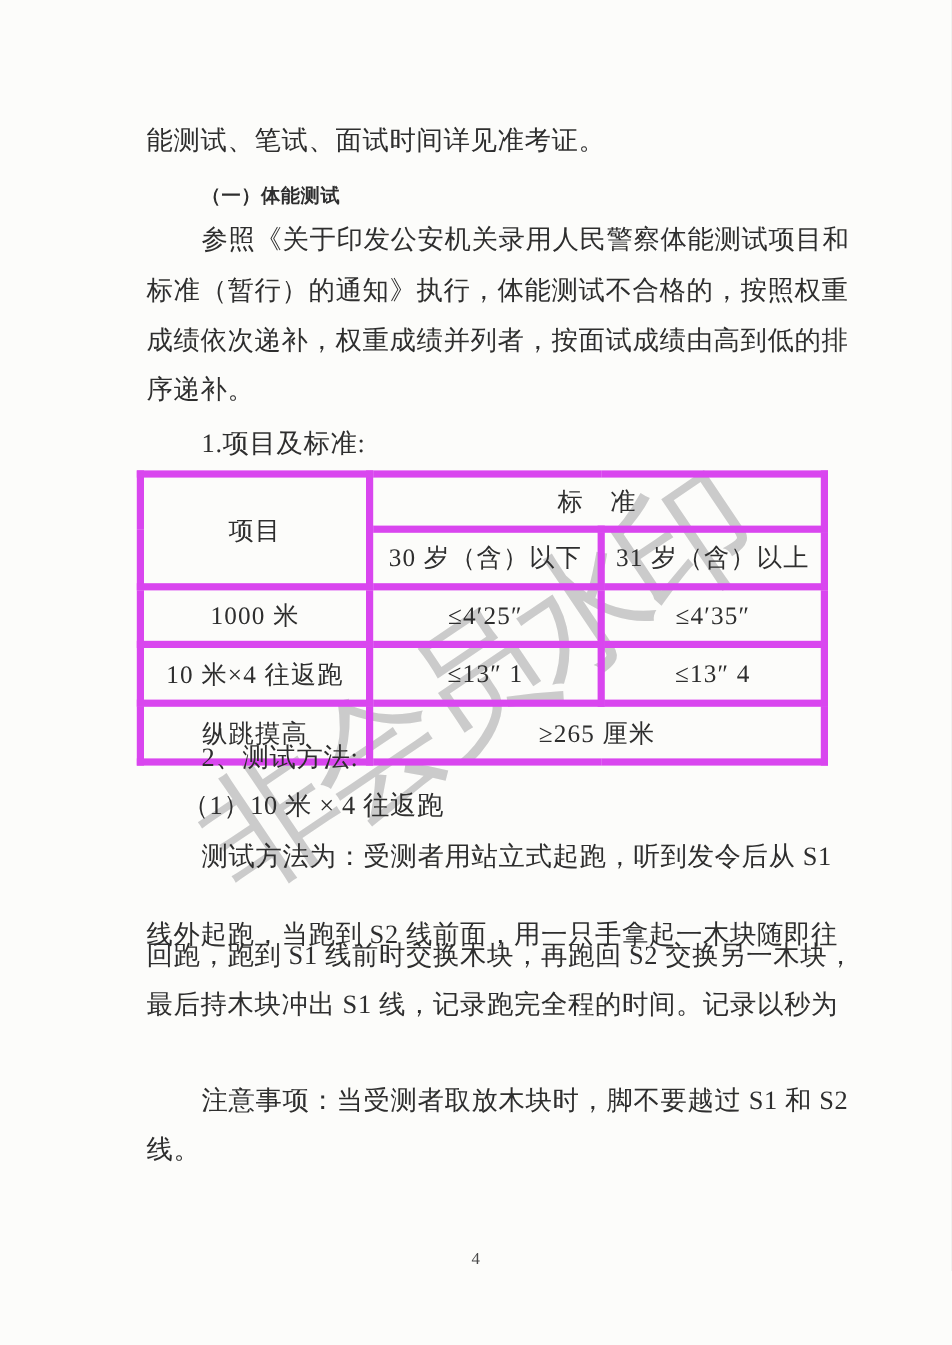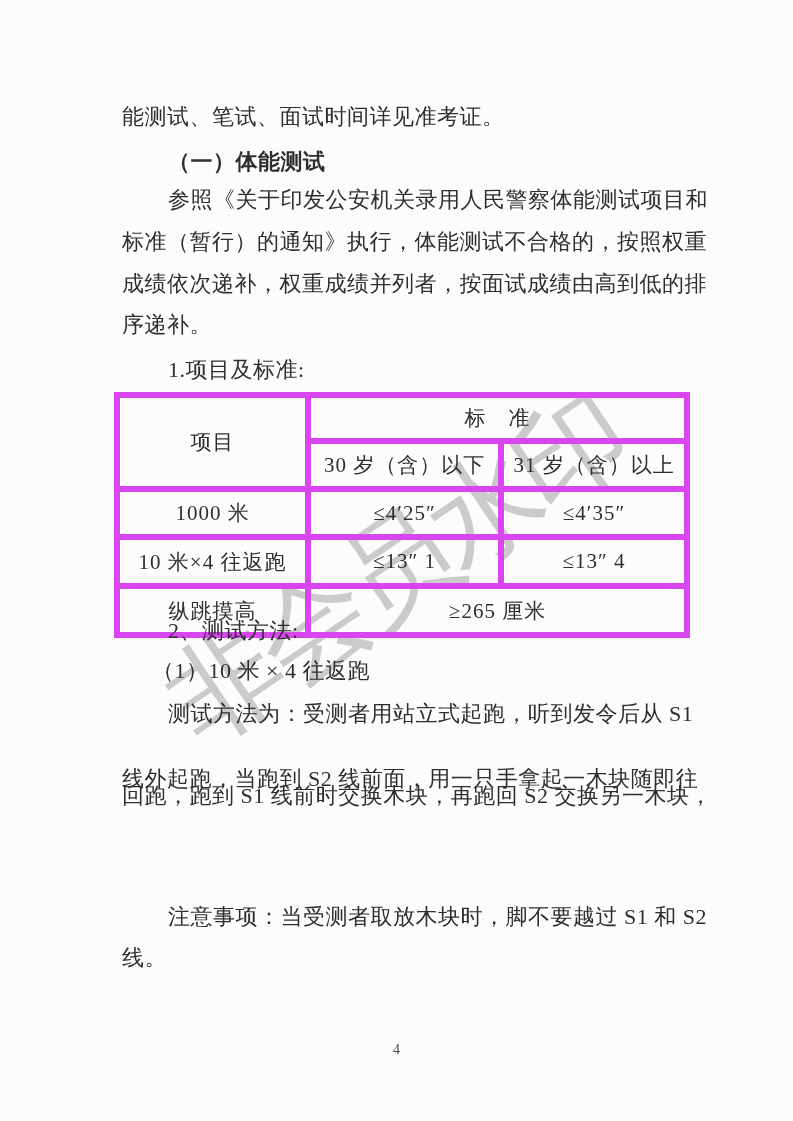--- a/index.html
+++ b/index.html
@@ -24,21 +24,21 @@
   }
   .line {
     position:absolute; left:122px; width:562px;
     font-size:22px; line-height:30px;
     white-space:nowrap;
     letter-spacing:0.5px;
   }
   .ind  { left:168px; width:516px; }
   .ind2 { left:152px; width:532px; }
   .just { text-align:justify; text-align-last:justify; }
-  .head { font-weight:bold; font-size:22px;font-family:Liberation Mono, monospace; }
+  .head { font-weight:bold; font-size:16px; }
   table.std {
     position:absolute; left:114px; top:392px;
     border-collapse:collapse; table-layout:fixed;
     width:570px;
     font-size:21px; color:#2e2e2e;
   }
   table.std td {
     border:6px solid #d946ef;
     text-align:center; vertical-align:middle;
     padding:0; letter-spacing:1px;
@@ -105,20 +105,21 @@
     </tbody>
       </table>
 
     <div class="line ind" style="top:616px">2、测试方法:</div>
 
     <div class="line ind2" style="top:656px">（1）10 米 × 4 往返跑</div>
 
     <div class="line ind just" style="top:699px">测试方法为：受测者用站立式起跑，听到发令后从 S1</div>
     <div class="line just" style="top:764px">线外起跑，当跑到 S2 线前面，用一只手拿起一木块随即往</div>
     <div class="line just" style="top:781px">回跑，跑到 S1 线前时交换木块，再跑回 S2 交换另一木块，</div>
+    <div class="line just" style="top:822px">最后持木块冲出 S1 线，记录跑完全程的时间。记录以秒为</div>
 
     <div class="line ind just" style="top:902px">注意事项：当受测者取放木块时，脚不要越过 S1 和 S2</div>
     <div class="line" style="top:943px">线。</div>
 
     <div class="pageno">4</div>
 
   </div>
 </div>
 
 </body></html>

